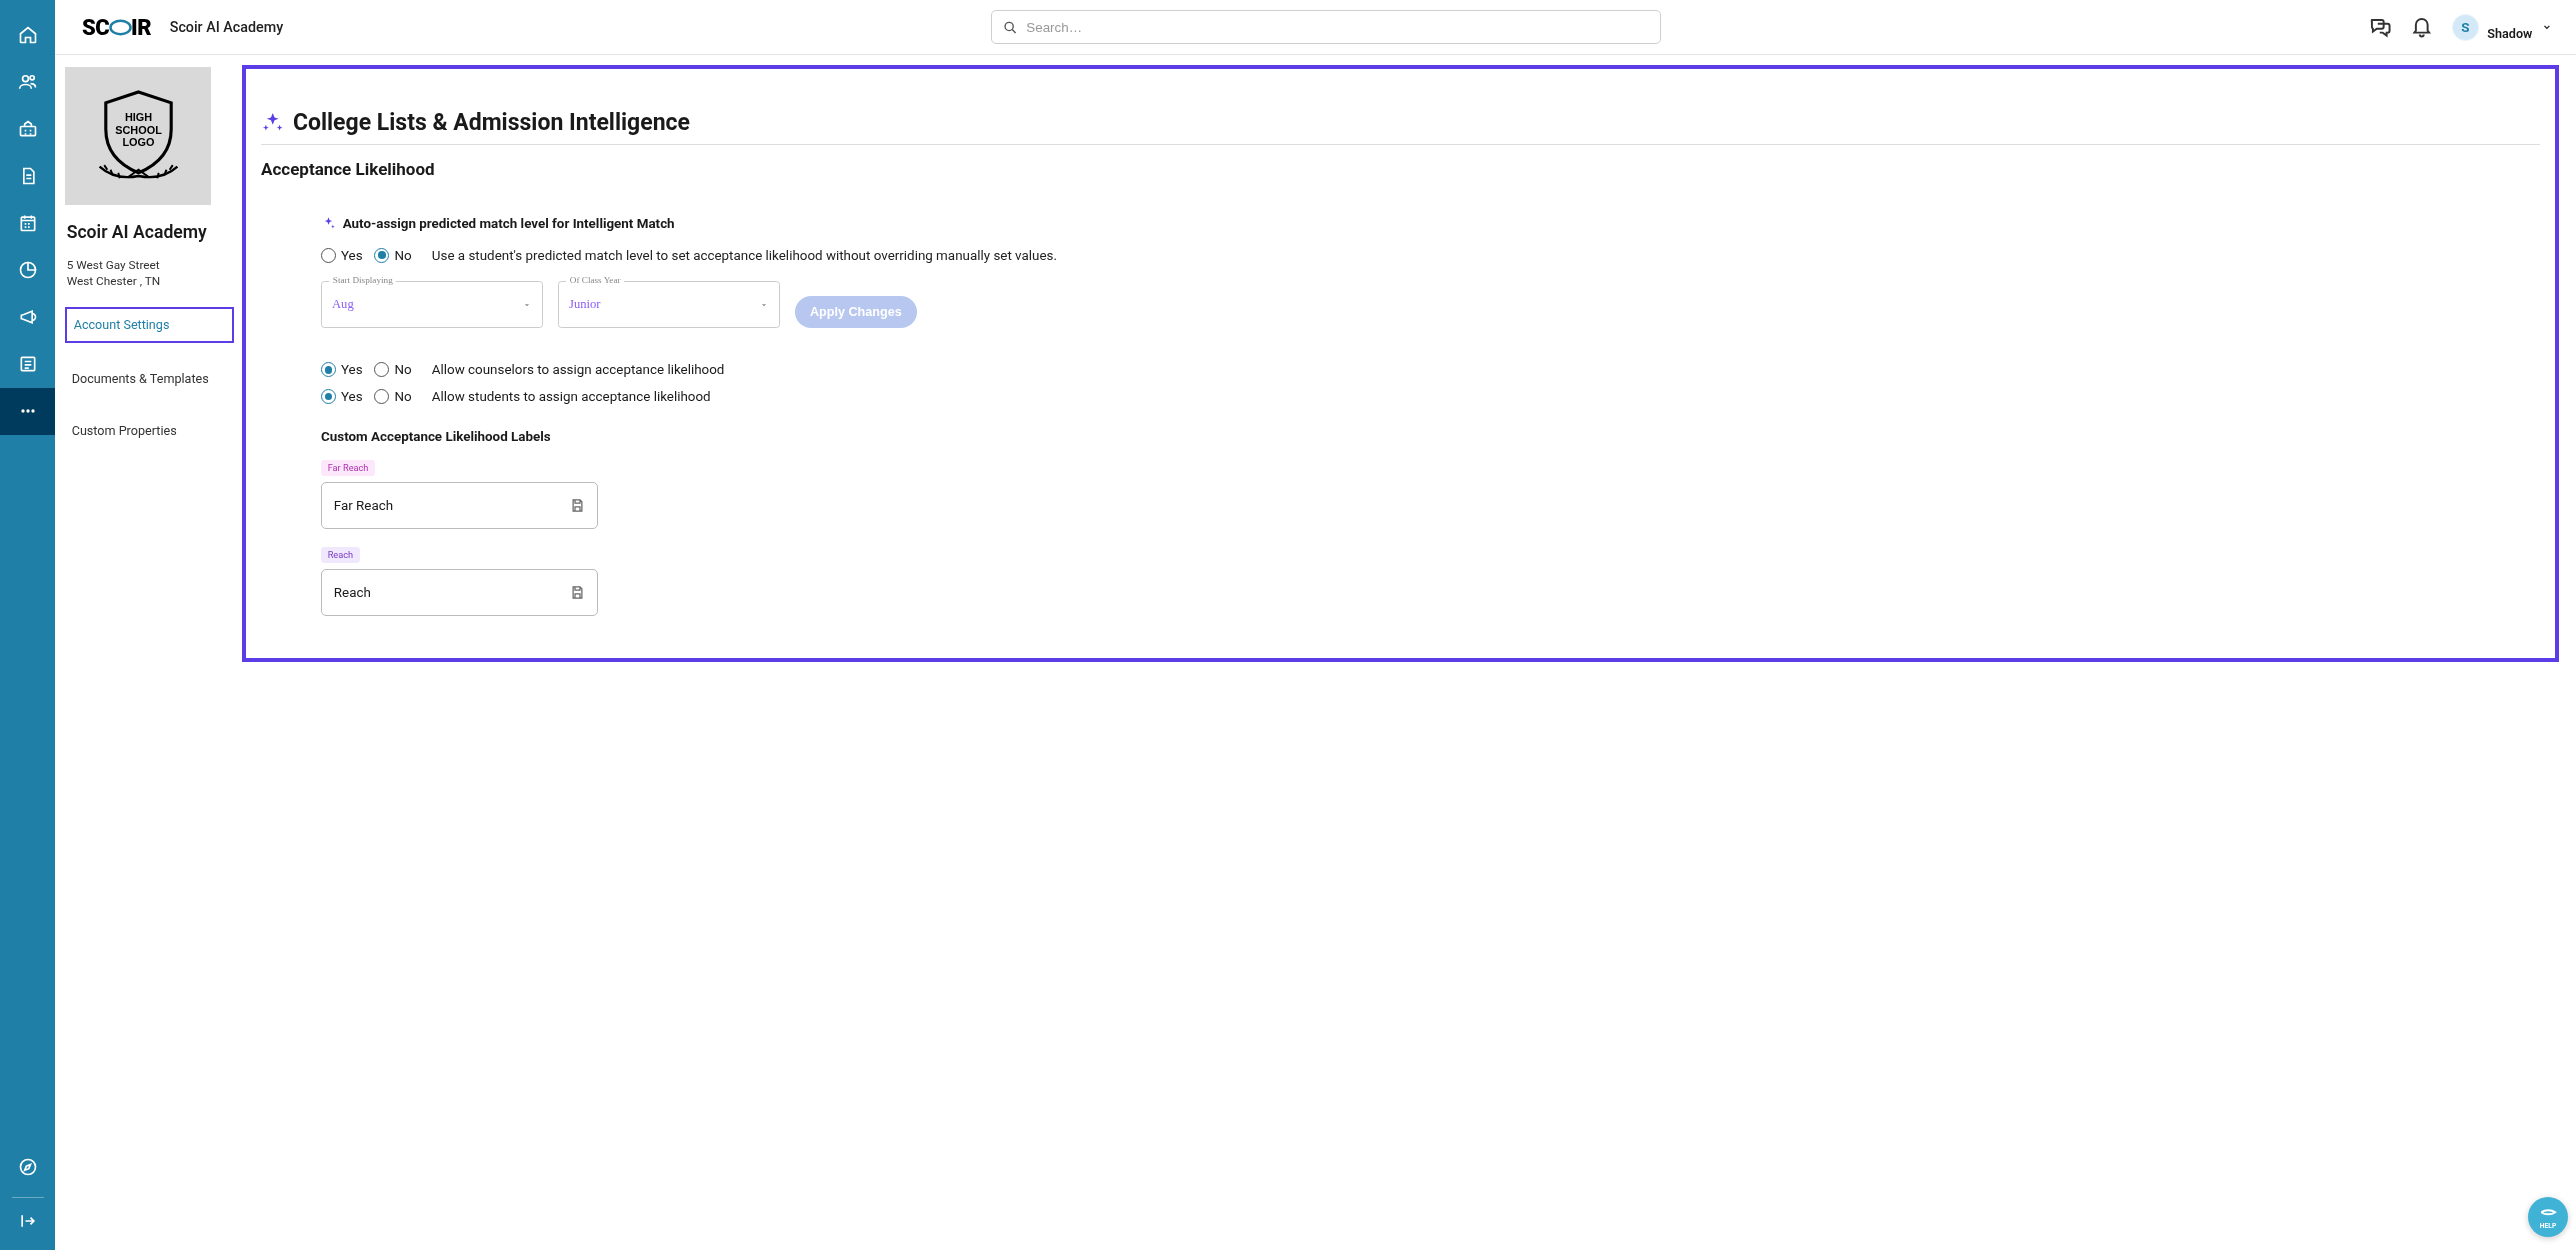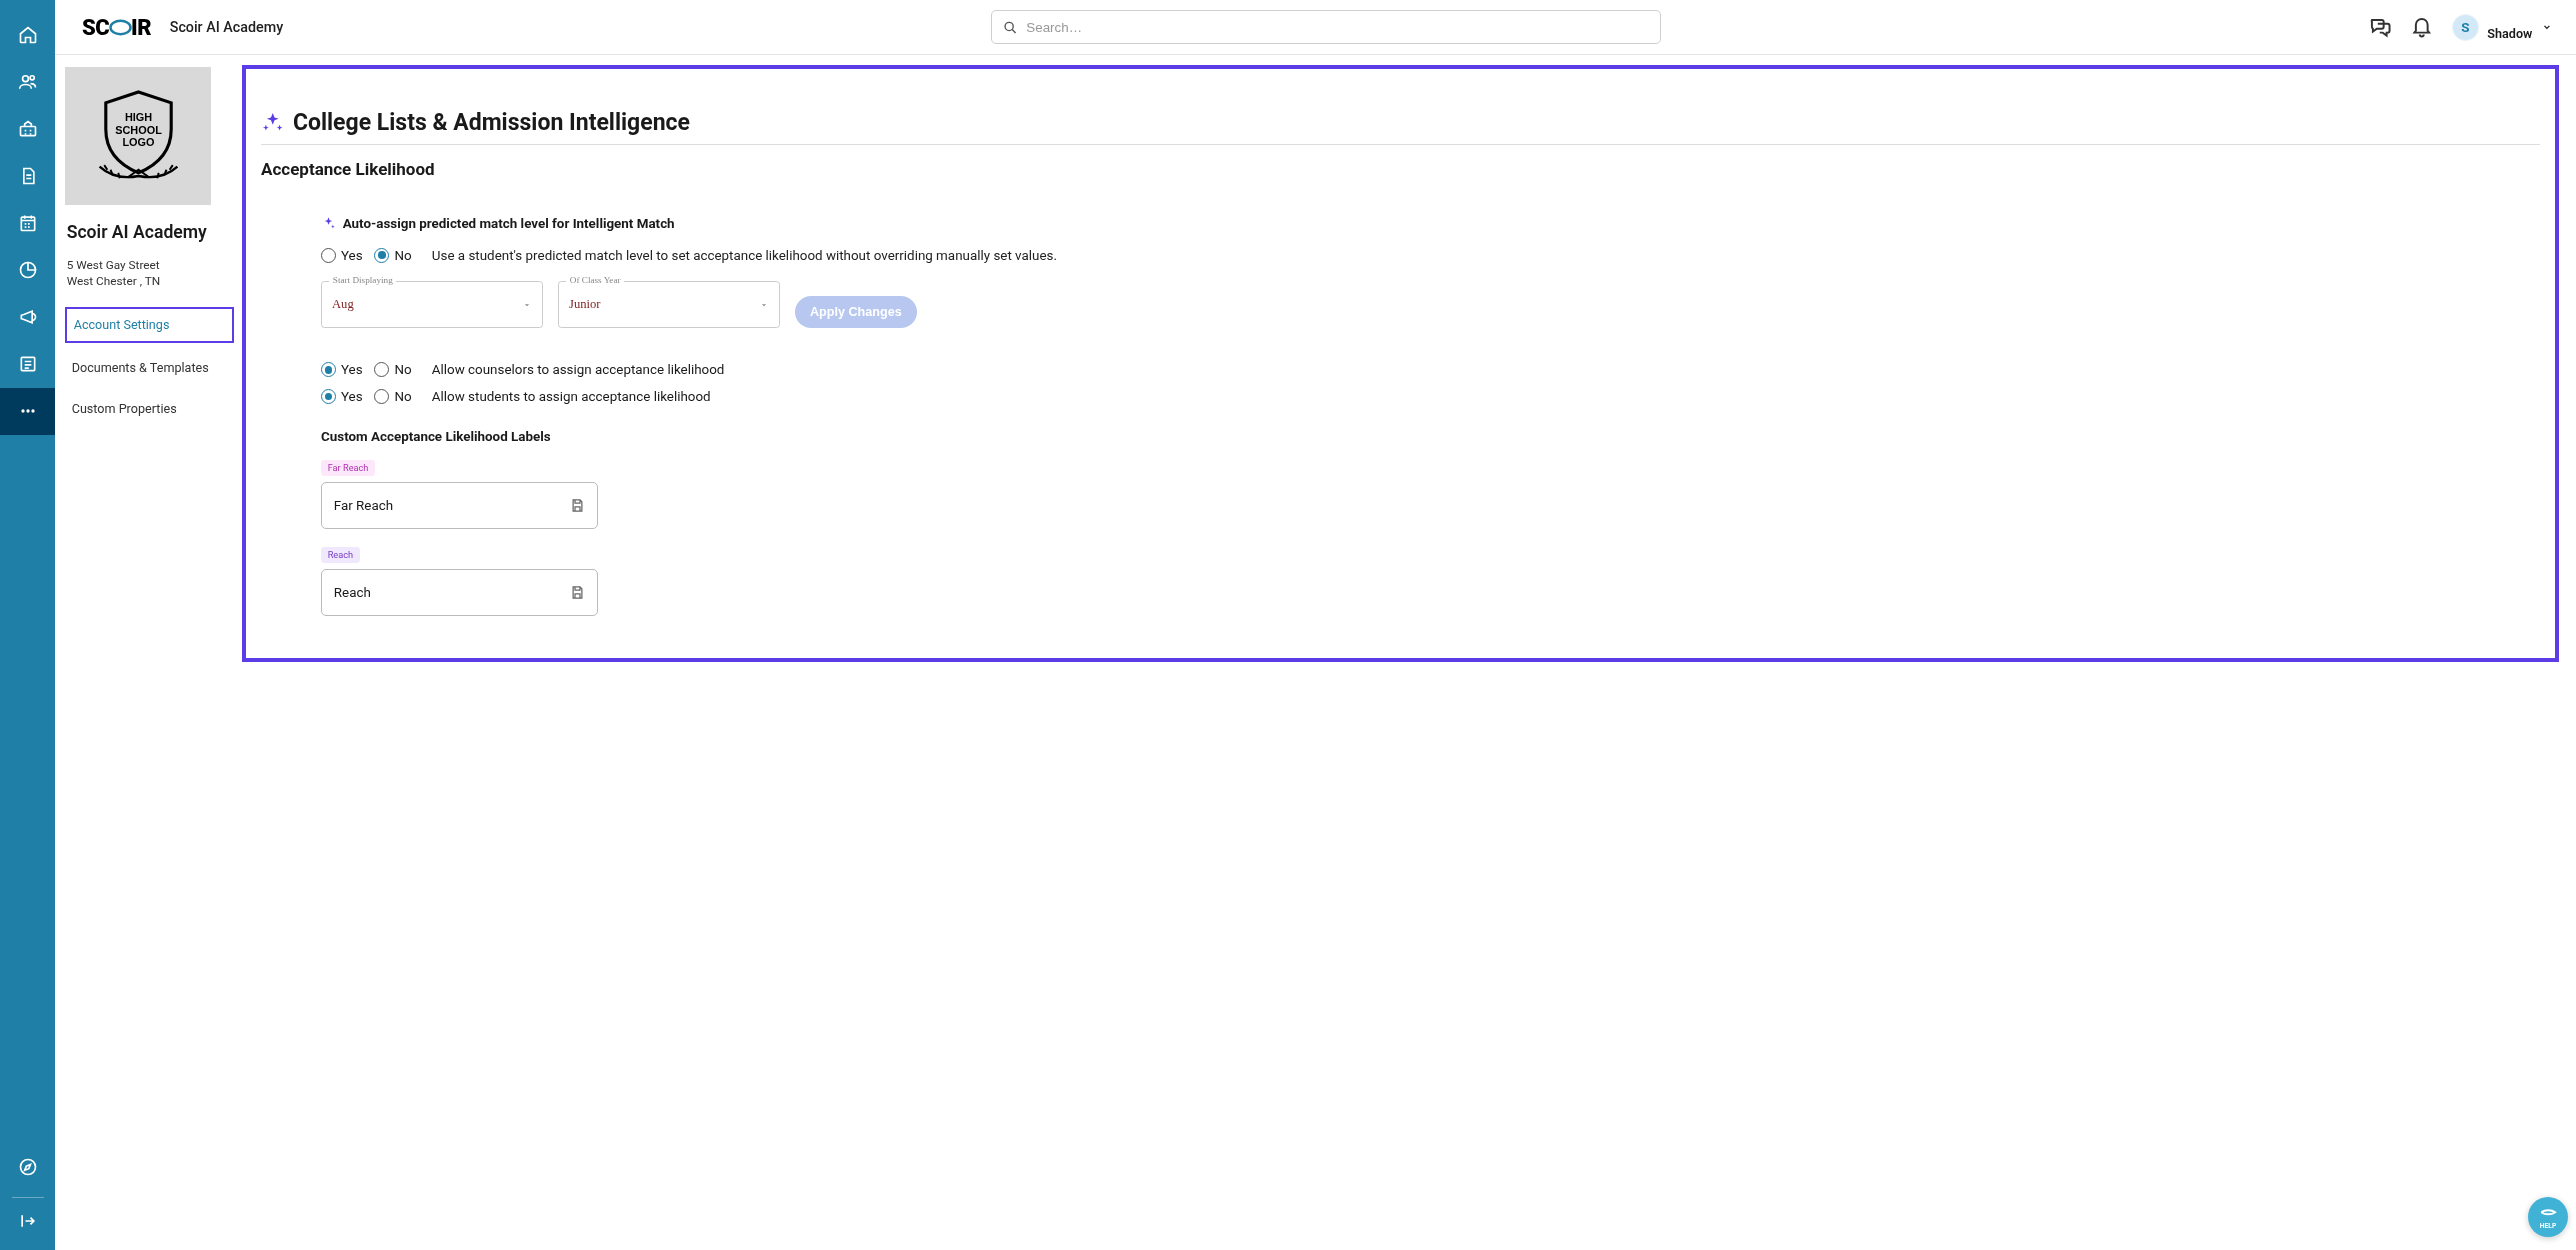--- a/index.html
+++ b/index.html
@@ -36,21 +36,21 @@
 
 
 .body-row { flex: 1; display: flex; min-height: 0; overflow: hidden; }
 
 
 .side-panel { width: 187px; padding: 11.8px 8.4px 0 10px; border-right: none; flex-shrink: 0; }
 .school-logo { width: 146px; height: 138px; background: #d9d9d9; display: flex; align-items: center; justify-content: center; margin-bottom: 17px; position: relative; overflow: hidden; }
 .school-logo svg { width: 109px; height: 109px; }
 .school-title { font-size: 17.6px; font-weight: 600; margin-bottom: 15px; padding: 0 1.7px; }
 .school-addr { font-size: 11.8px; color: #333; line-height: 1.4; padding: 0 1.7px; margin-bottom: 17px; }
-.nav-item { padding: 8.4px 6.7px; font-size: 12.6px; color: #333; cursor: pointer; margin-bottom: 9px; }
+.nav-item { padding: 8.4px 6.7px; font-size: 12.6px; color: #333; cursor: pointer; margin-bottom: 20px; }
 .nav-item.highlighted { border: 2.5px solid #5b3ce6; color: #1f7fa7; }
 
 
 .content { flex: 1; padding: 10px 17px 0 0; overflow-y: auto; min-width: 0; }
 .content-box { border: 4.2px solid #5b3ce6; border-bottom-width: 4.2px; padding: 40px 15px 25px 15px; position: relative; }
 .box-title { display: flex; align-items: center; gap: 8.4px; font-size: 23px; font-weight: 700; margin-bottom: 8.4px; }
 .sparkle { color: #5b3ce6; width: 23.5px; height: 23.5px; flex-shrink: 0; }
 .hr { border: none; border-top: 0.8px solid #ddd; margin-bottom: 13.4px; }
 
 .section-h2 { font-size: 17px; font-weight: 700; margin-bottom: 37px; }
@@ -61,21 +61,21 @@
 .radio-row { display: flex; align-items: center; gap: 11.8px; margin-bottom: 18.5px; font-size: 13.4px; flex-wrap: wrap; }
 .radio { display: flex; align-items: center; gap: 5px; cursor: pointer; }
 .radio-circle { width: 15px; height: 15px; border: 1.7px solid #555; border-radius: 50%; display: flex; align-items: center; justify-content: center; flex-shrink: 0; }
 .radio-circle.checked { border-color: #1f7fa7; }
 .radio-circle.checked::after { content: ''; width: 7.6px; height: 7.6px; background: #1f7fa7; border-radius: 50%; }
 .radio-desc { font-size: 13.4px; color: #222; margin-left: 8.4px; }
 
 .select-row { display: flex; align-items: flex-end; gap: 15px; margin-bottom: 34px; }
 .fld { position: relative; width: 222px; font-family: Liberation Serif, serif; }
 .fld-label { position: absolute; top: -6.7px; left: 8.4px; background: #fff; padding: 0 3.4px; font-size: 9.2px; color: #888; }
-.fld-box { height: 47px; border: 0.8px solid #ccc; border-radius: 3.4px; display: flex; align-items: center; justify-content: space-between; padding: 0 10px; color: #7f1d1d; font-size: 12.6px; cursor: pointer; }
+.fld-box { height: 47px; border: 0.8px solid #ccc; border-radius: 3.4px; display: flex; align-items: center; justify-content: space-between; padding: 0 10px; color: #8b5cf6; font-size: 12.6px; cursor: pointer; }
 .fld-chev { color: #888; }
 .apply-btn { height: 32px; padding: 0 15px; border: none; border-radius: 17px; background: #b7c7f0; color: #fff; font-size: 12.6px; font-weight: 600; cursor: pointer; }
 
 .perm-h { font-size: 13.4px; font-weight: 700; margin-bottom: 11.8px; }
 .perm-row { display: flex; align-items: center; gap: 11.8px; margin-bottom: 11.8px; font-size: 13.4px; }
 .perm-desc { margin-left: 8.4px; }
 
 .labels-block { margin-top: 25px; }
 .labels-h { font-size: 13.4px; font-weight: 700; margin-bottom: 15px; }
 .tag { display: inline-block; font-size: 9.2px; padding: 2.5px 6.7px; border-radius: 3.4px; margin-bottom: 6.7px; }

